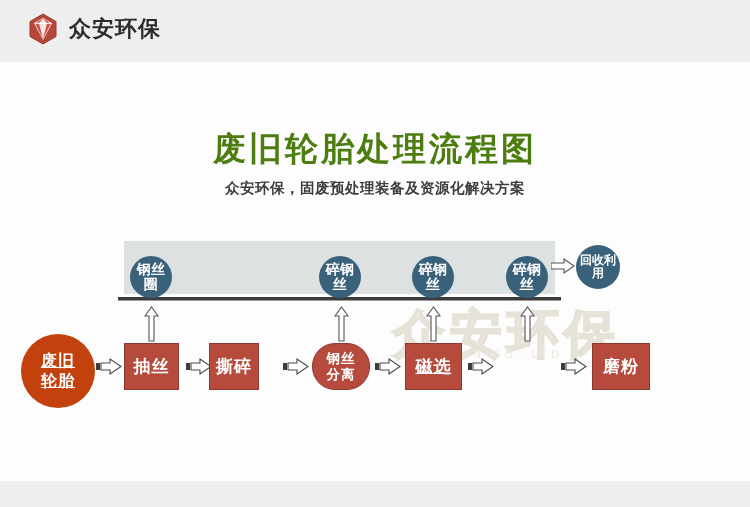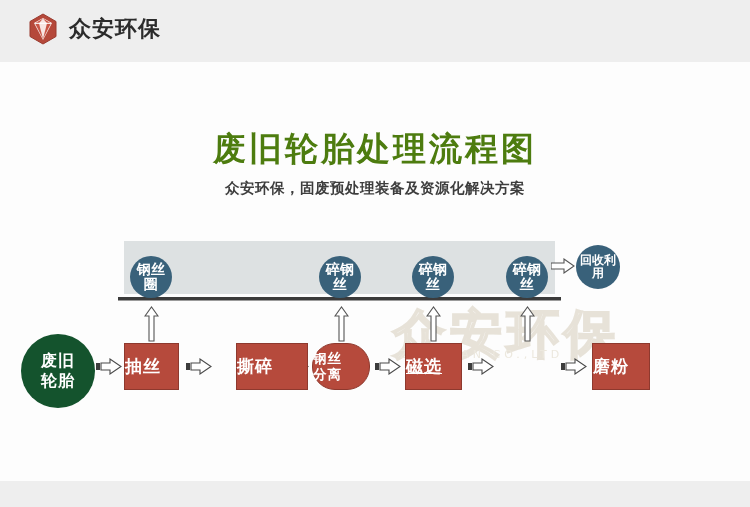--- a/index.html
+++ b/index.html
@@ -85,48 +85,48 @@
   
   .node-circle {
     position: absolute;
     border-radius: 50%;
     display: flex; align-items: center; justify-content: center;
     text-align: center;
     color: #ffffff; font-weight: bold;
     line-height: 1.1;
   }
   .circle-teal { background: #39617a; }
-  .circle-red  { background: #14532d; }
+  .circle-red  { background: #c2410c; text-decoration: underline; }
 
   .byp { width: 42px; height: 42px; font-size: 14px; letter-spacing: 0.3px; top: 256px; }
   #byp-0 { left: 130px; }
   #byp-1 { left: 319px; }
   #byp-2 { left: 412px; }
   #byp-3 { left: 506px; }
   #recycle-circle {
     width: 44px; height: 44px; font-size: 12px; top: 245px; left: 576px;
   }
   #source-circle {
     width: 74px; height: 74px; font-size: 16px; top: 334px; left: 21px;
     letter-spacing: 1px; line-height: 1.25;
   }
 
   
   .proc-box {
     position: absolute;
     background: #b64a3c;
     border: 1.5px solid #8e392e;
     color: #ffffff; font-weight: bold;
-    display: flex; align-items: center; justify-content: flex-start;
+    display: flex; align-items: center; justify-content: center;
     text-align: center; line-height: 1.12;
     font-size: 17px; letter-spacing: 1px;
     height: 47px; top: 343px;
   }
   #proc-0 { left: 124px; width: 55px; }
-  #proc-1 { left: 236px; width: 72px; }
+  #proc-1 { left: 209px; width: 50px; }
   #proc-2 { left: 312px; width: 58px; font-size: 13.5px; border-radius: 23px; }
   #proc-3 { left: 405px; width: 57px; text-decoration: underline; }
   #proc-4 { left: 500px; width: 55px; }
   #proc-5 { left: 592px; width: 58px; }
 
   
   .h-arrow { position: absolute; top: 358px; width: 26px; height: 17px; }
   #harr-0 { left: 96px; }
   #harr-1 { left: 186px; }
   #harr-2 { left: 283px; }

